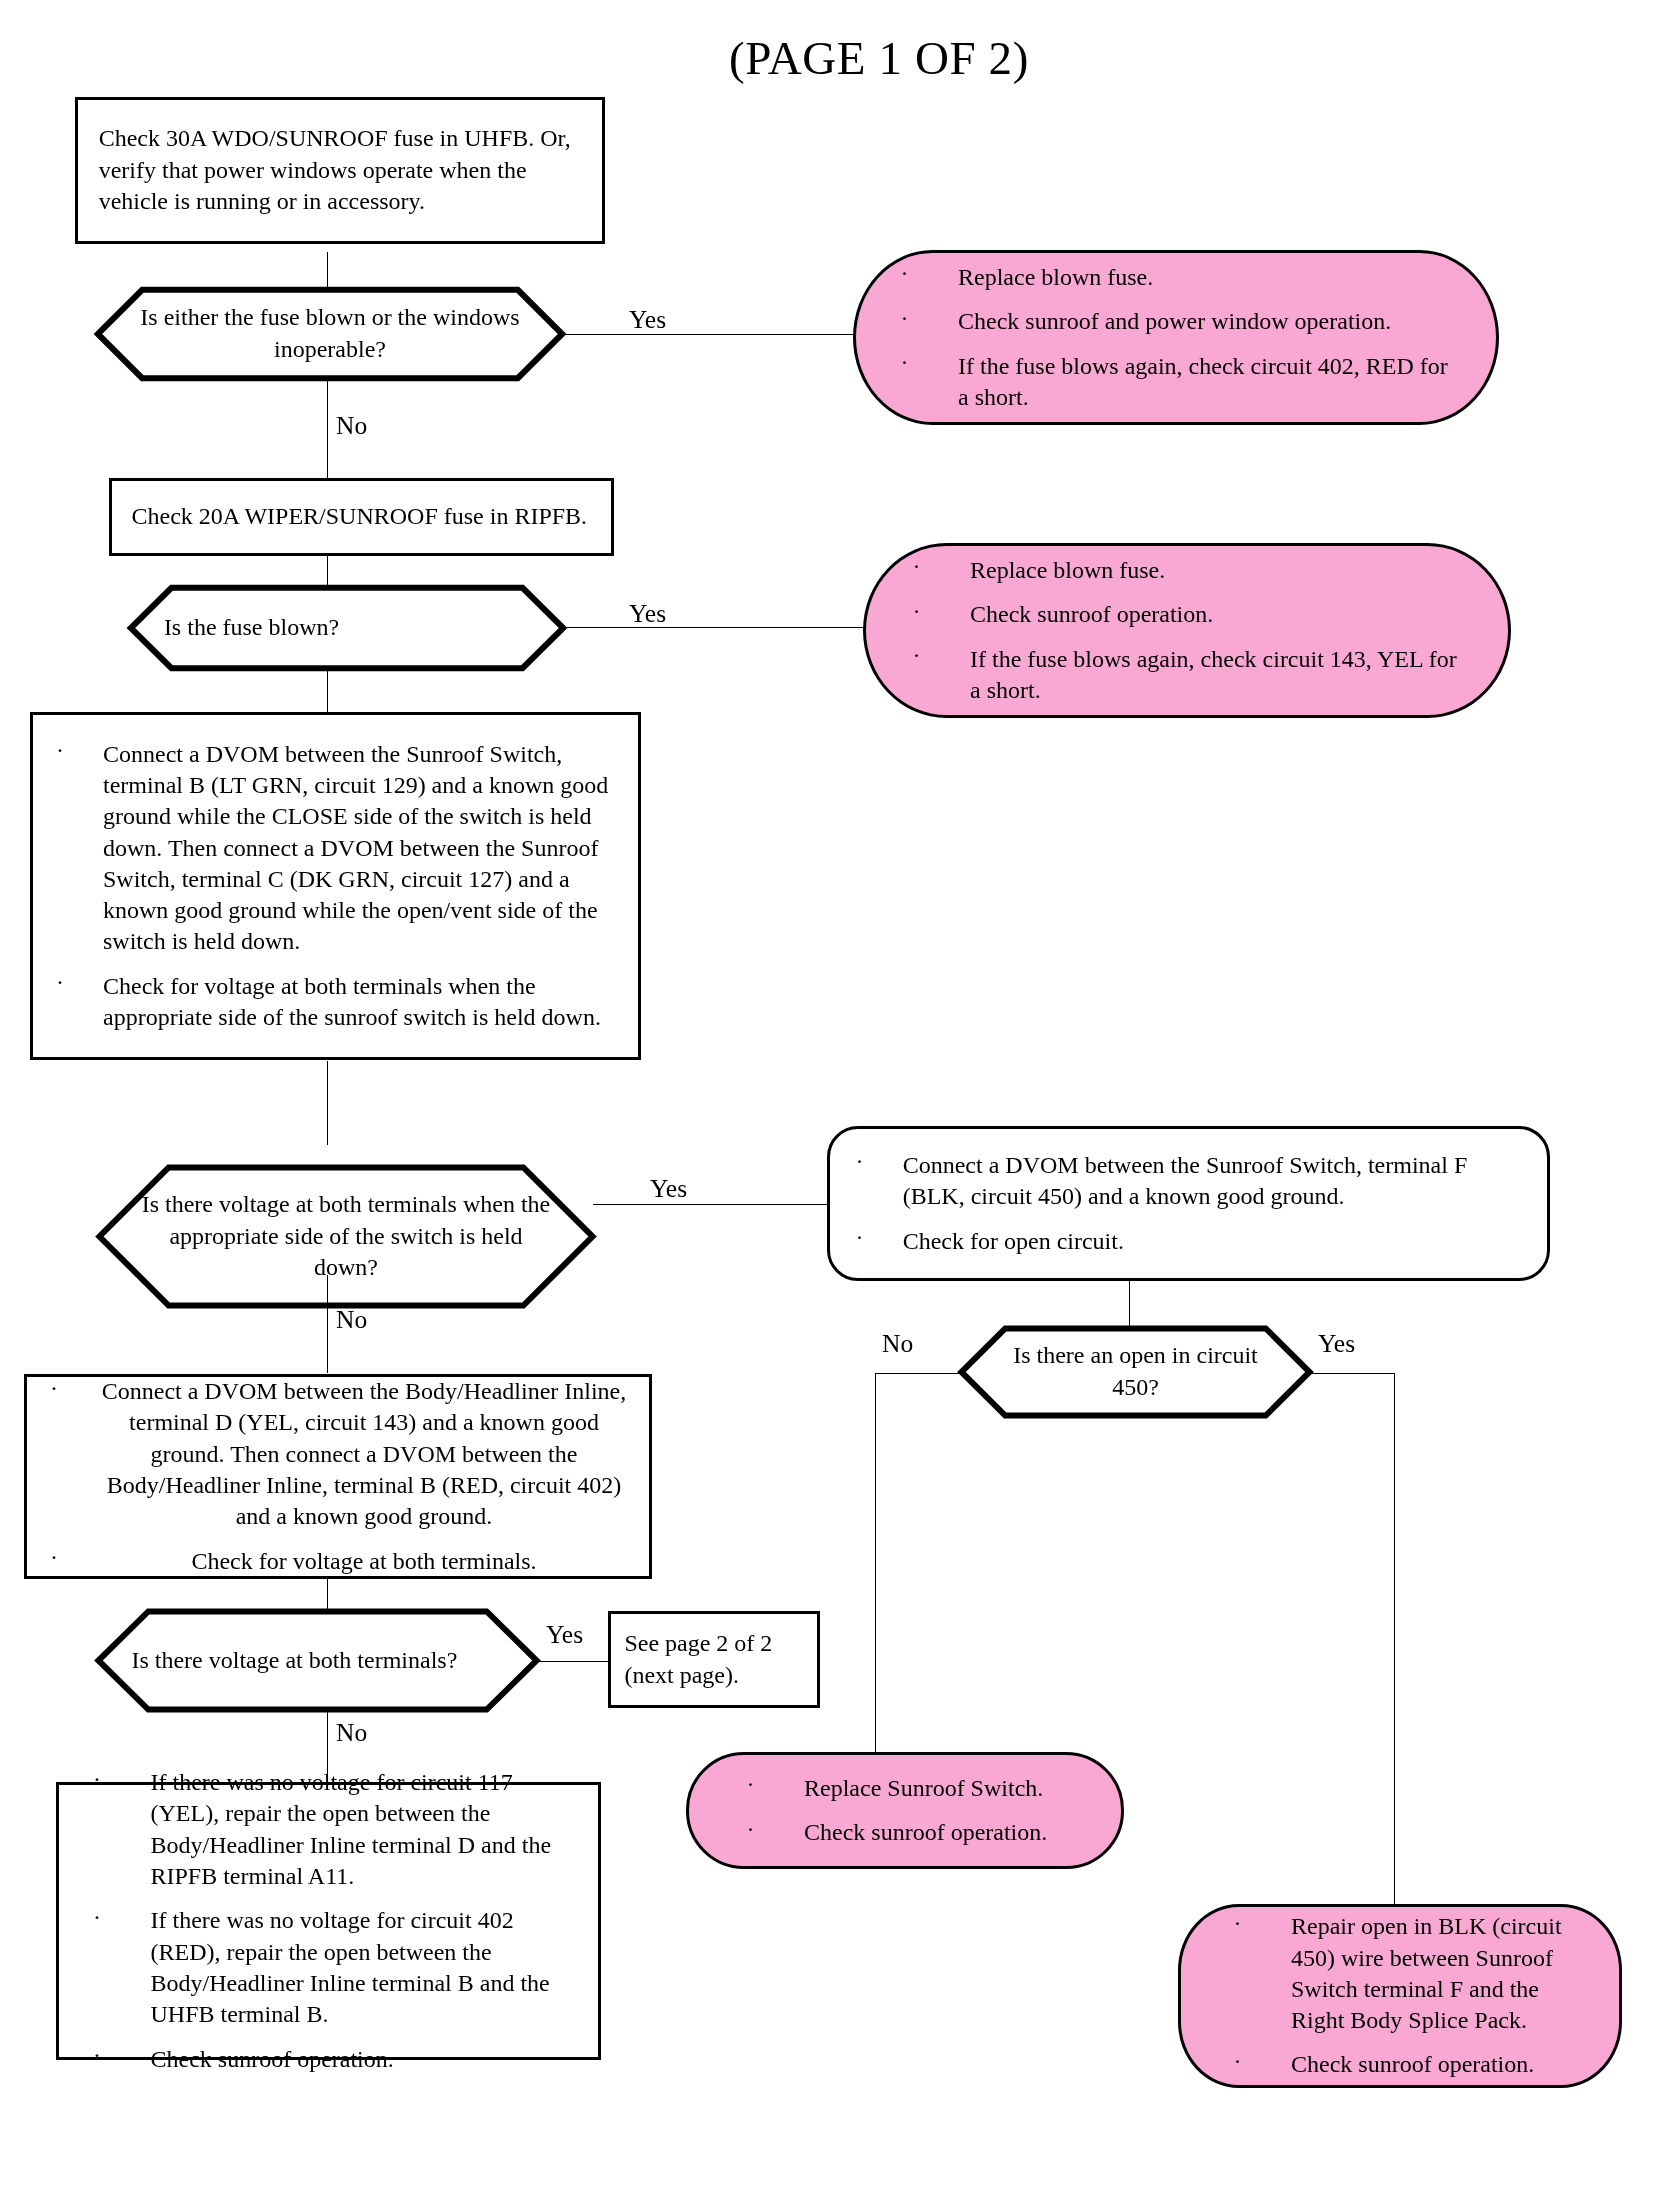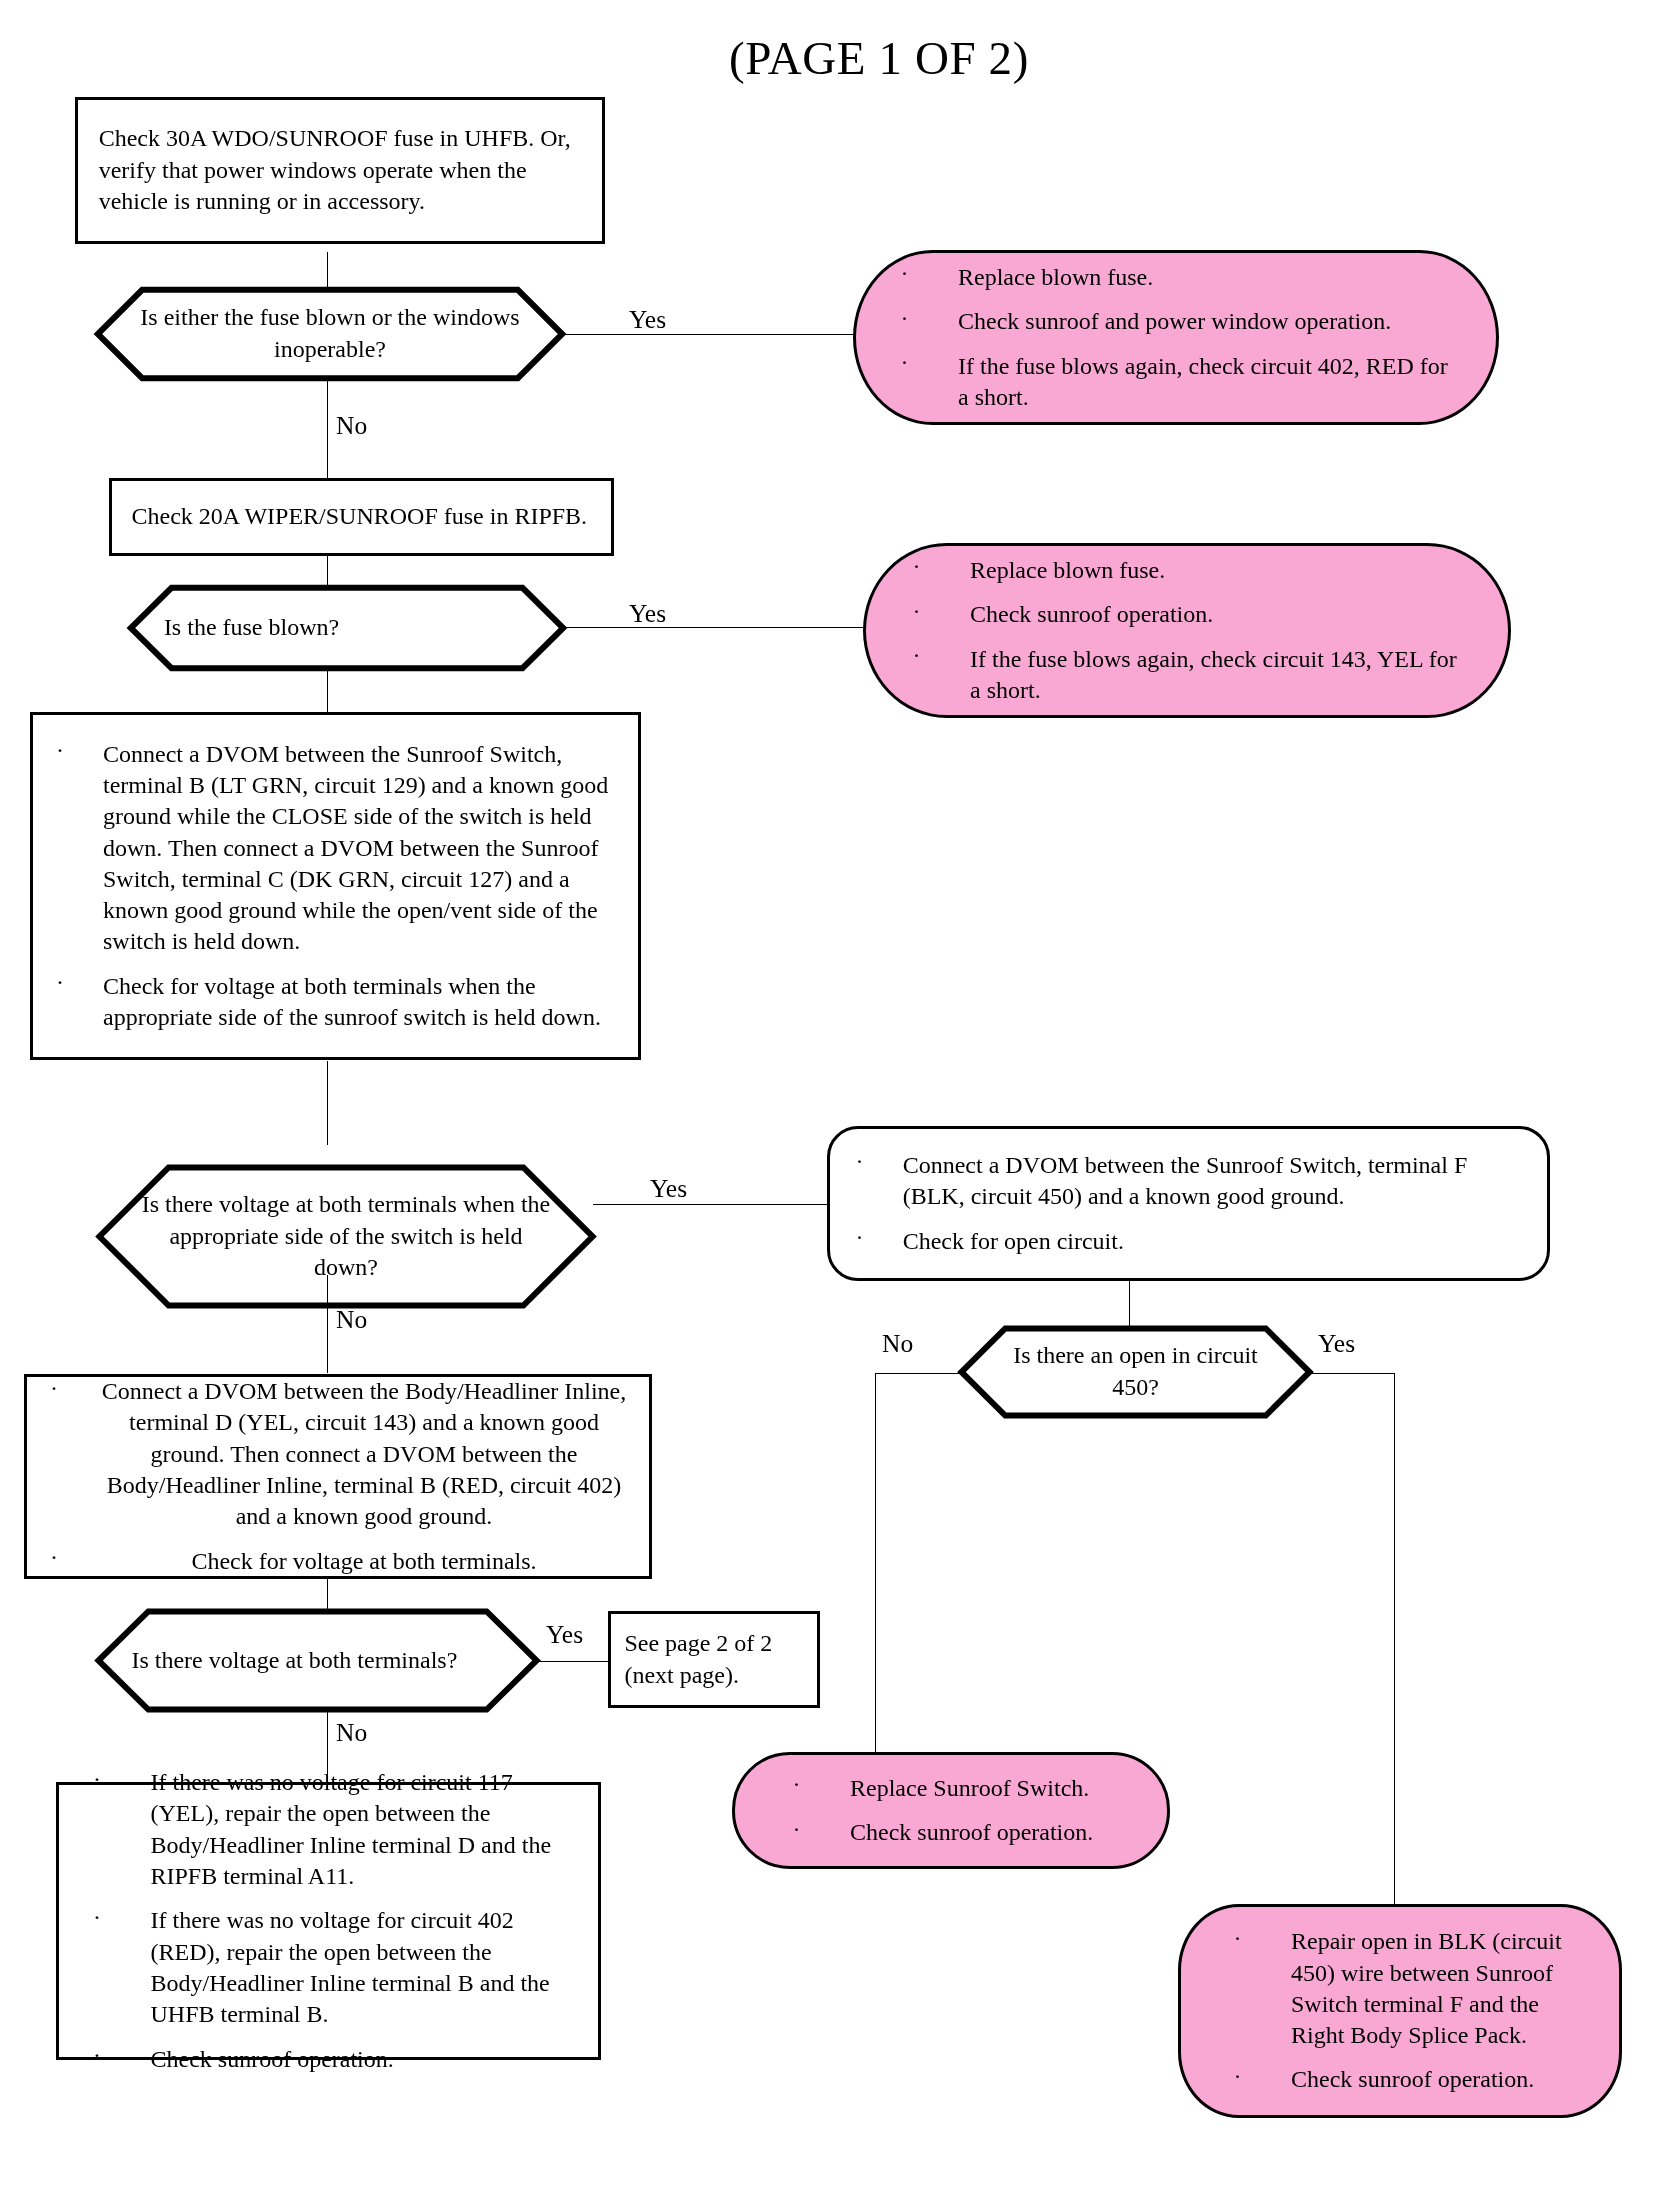--- a/index.html
+++ b/index.html
@@ -262,28 +262,28 @@
   </div>
 
   <div class="rect" style="left:56px; top:1782px; width:545px; height:278px; padding:0 25.5px;">
     <ul class="bullets wide">
       <li>If there was no voltage for circuit 117 (YEL), repair the open between the Body/Headliner Inline terminal D and the RIPFB terminal A11.</li>
       <li>If there was no voltage for circuit 402 (RED), repair the open between the Body/Headliner Inline terminal B and the UHFB terminal B.</li>
       <li>Check sunroof operation.</li>
     </ul>
   </div>
 
-  <div class="stadium" style="left:732px; top:1752px; width:438px; height:117px; border-radius:58px/58px; padding:0 49px;">
+  <div class="stadium" style="left:686px; top:1752px; width:438px; height:117px; border-radius:58px/58px; padding:0 49px;">
     <ul class="bullets wide">
       <li>Replace Sunroof Switch.</li>
       <li>Check sunroof operation.</li>
     </ul>
   </div>
 
-  <div class="stadium" style="left:1178px; top:1904px; width:444px; height:214px; border-radius:61px/66px; padding:0 44px;">
+  <div class="stadium" style="left:1178px; top:1904px; width:444px; height:184px; border-radius:61px/66px; padding:0 44px;">
     <ul class="bullets wide">
       <li>Repair open in BLK (circuit 450) wire between Sunroof Switch terminal F and the Right Body Splice Pack.</li>
       <li>Check sunroof operation.</li>
     </ul>
   </div>
 
 </div>
 
 
 </body></html>

